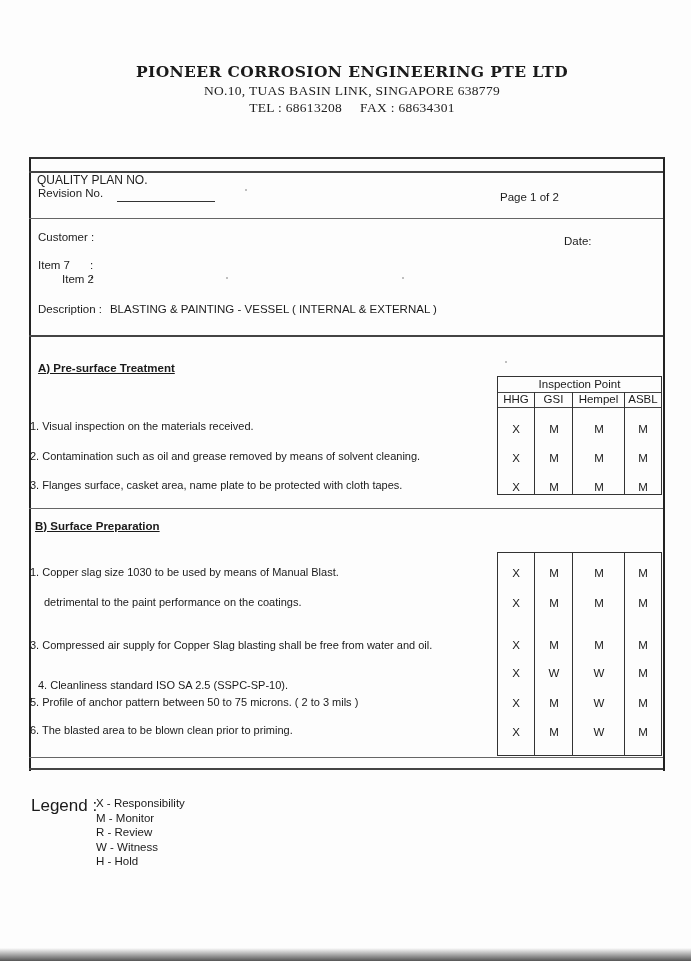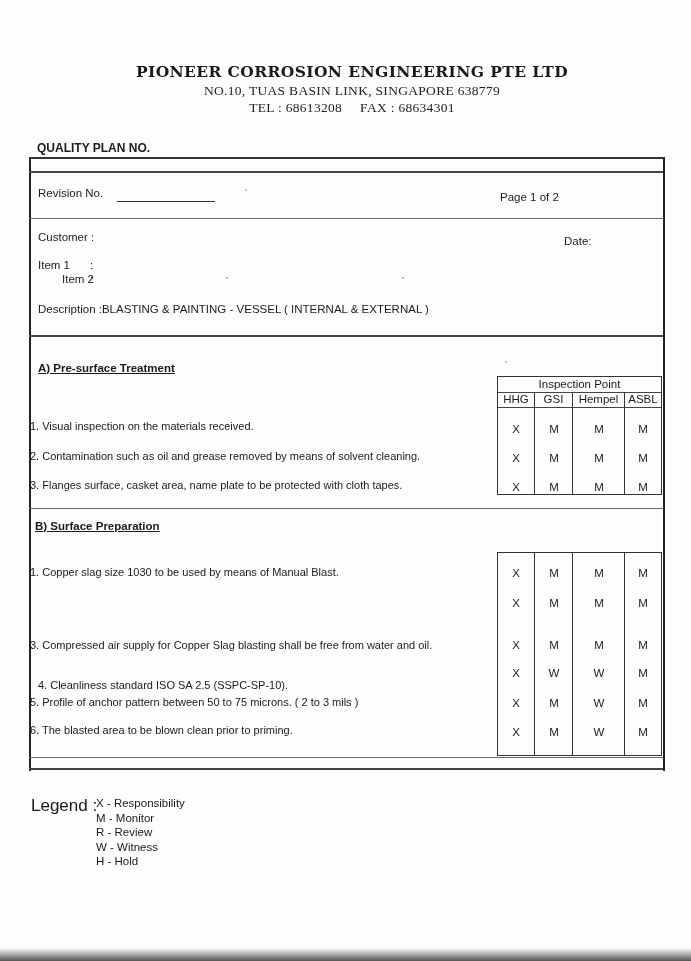--- a/index.html
+++ b/index.html
@@ -19,32 +19,32 @@
     }
     .addr { top: 83px; }
     .tel { top: 100px; }
     .tel span + span { margin-left: 18px; }
 
     
     .frame { left: 29px; top: 157px; width: 632px; height: 612px; border-left: 2px solid #222; border-right: 2px solid #222; border-top: 2px solid #333; }
     .hline { position: absolute; left: 29px; width: 634px; height: 0; border-top: 2px solid #444; }
     .hline.thin { border-top: 1.5px solid #666; }
     .txt { font-size: 11.5px; color: #1c1c1c; white-space: nowrap; }
-    .qp { left: 37px; top: 141px; font-weight: bold; font-size: 12px; }
+    .qp { left: 37px; top: 173px; font-weight: normal; font-size: 12px; }
     .rev { left: 38px; top: 187px; }
     .rev-line { left: 117px; top: 201px; width: 98px; border-top: 1px solid #333; }
     .page { left: 500px; top: 191px; }
     .cust { left: 38px; top: 231px; }
     .date { left: 564px; top: 235px; }
     .item1 { left: 38px; top: 259px; }
     .item2 { left: 38px; top: 273px; margin-left: 24px; }
     .colon1 { left: 90px; top: 259px; }
     .colon2 { left: 90px; top: 273px; }
     .desc { left: 38px; top: 303px; }
-    .desc .val { margin-left: 0; }
+    .desc .val { margin-left: 8px; }
     .sec-title { font-weight: bold; text-decoration: underline; font-size: 11.5px; }
     .secA { left: 38px; top: 362px; }
     .secB { left: 35px; top: 520px; text-align: center; }
     .stmt { left: 30px; font-size: 11px; white-space: nowrap; }
     .stmt .cont { display: block; padding-left: 14px; }
 
     
     .tbl { position: absolute; border-left: 1.5px solid #333; border-right: 1.5px solid #333; }
     .vcol { position: absolute; top: 0; bottom: 0; border-left: 1.5px solid #333; }
     .cell { position: absolute; width: 40px; text-align: center; font-size: 11.5px; }
@@ -72,21 +72,21 @@
 <div class="hline thin" style="top:508px"></div>
 <div class="hline thin" style="top:757px"></div>
 <div class="hline" style="top:768px"></div>
 
 <div class="abs txt qp">QUALITY PLAN NO.</div>
 <div class="abs txt rev">Revision No.</div>
 <div class="abs rev-line"></div>
 <div class="abs txt page">Page 1 of 2</div>
 <div class="abs txt cust">Customer :</div>
 <div class="abs txt date">Date:</div>
-<div class="abs txt item1">Item 1</div>
+<div class="abs txt item1">Item 7</div>
 <div class="abs txt colon1">:</div>
 <div class="abs txt item2">Item 2</div>
 <div class="abs txt colon2">:</div>
 <div class="abs txt desc">
   <span>Description :</span><span class="val">BLASTING &amp; PAINTING - VESSEL ( INTERNAL &amp; EXTERNAL )</span>
 </div>
 
 <div class="abs sec-title secA">A) Pre-surface Treatment</div>
 <div class="abs sec-title secB">B) Surface Preparation</div>
 
@@ -121,20 +121,21 @@
 <div class="cell" style="left:534px; top:452px;">M</div>
 <div class="cell" style="left:579px; top:452px;">M</div>
 <div class="cell" style="left:623px; top:452px;">M</div>
 <div class="cell" style="left:496px; top:481px;">X</div>
 <div class="cell" style="left:534px; top:481px;">M</div>
 <div class="cell" style="left:579px; top:481px;">M</div>
 <div class="cell" style="left:623px; top:481px;">M</div>
 
 <div class="abs stmt" style="top:566px;">1. Copper slag size 1030 to be used by means of Manual Blast.</div>
 <div class="abs stmt" style="top:596px;">
+  <span class="cont">detrimental to the paint performance on the coatings.</span>
 </div>
 <div class="abs stmt" style="top:639px;">3. Compressed air supply for Copper Slag blasting shall be free from water and oil.</div>
 <div class="abs stmt" style="top:679px;padding-left:8px;">4. Cleanliness standard ISO SA 2.5 (SSPC-SP-10).</div>
 <div class="abs stmt" style="top:696px;">5. Profile of anchor pattern between 50 to 75 microns. ( 2 to 3 mils )</div>
 <div class="abs stmt" style="top:724px;">6. The blasted area to be blown clean prior to priming.</div>
 
 <div class="cell" style="left:496px; top:567px;">X</div>
 <div class="cell" style="left:534px; top:567px;">M</div>
 <div class="cell" style="left:579px; top:567px;">M</div>
 <div class="cell" style="left:623px; top:567px;">M</div>

